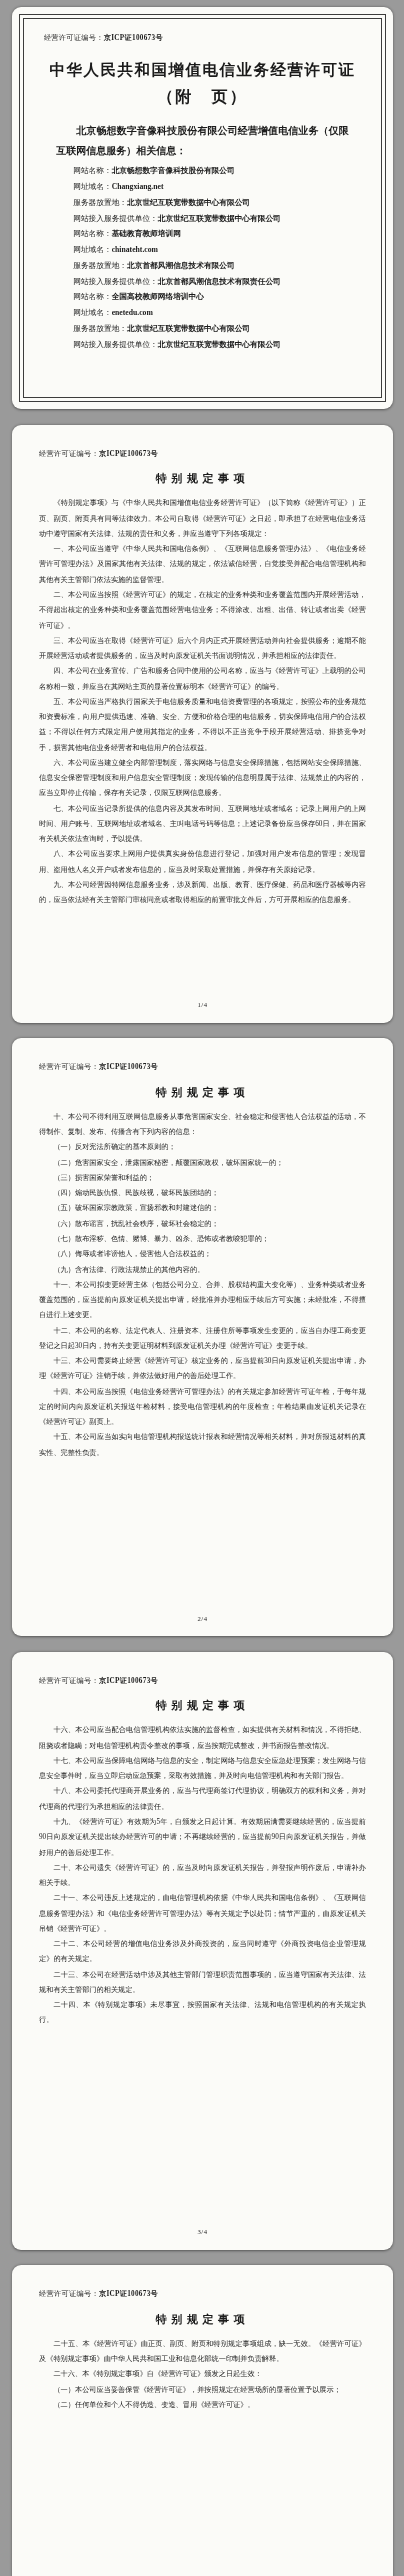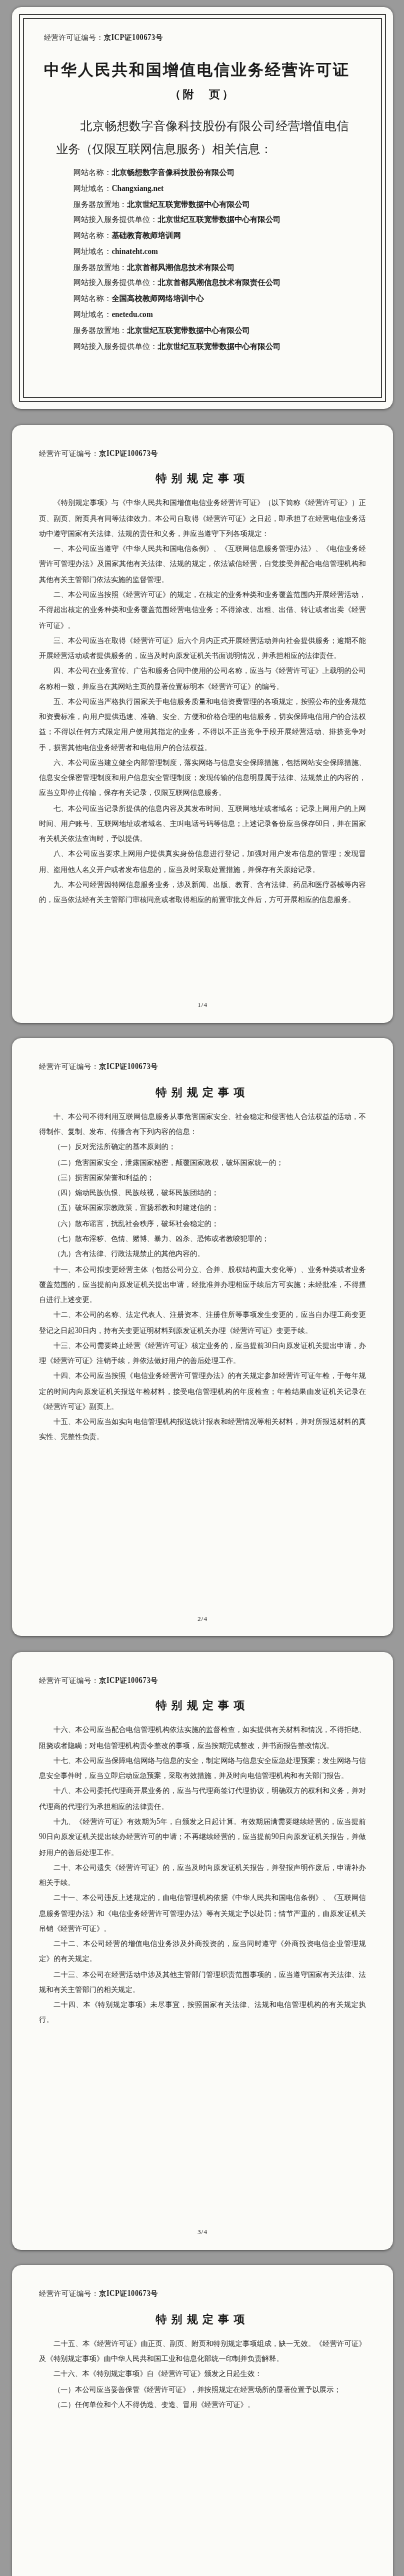--- a/index.html
+++ b/index.html
@@ -35,39 +35,40 @@
   }
   .frame-inner {
     height: 100%;
     border: 0.5px solid var(--frame, #3c3c3c);
     padding: 13.4px 19.6px;
   }
   .lic-header { font-size: 7.2px; letter-spacing: 0.3px; }
   .lic-header .num { font-weight: bold; }
   .lic-title {
     margin-top: 17.5px;
+    text-align: center;
     font-size: 15.5px;
     font-weight: bold;
     letter-spacing: 1.5px;
     line-height: 1.3;
   }
   .lic-subtitle {
     margin-top: 6.2px;
     text-align: center;
-    font-size: 11px;
+    font-size: 16px;
     font-weight: bold;
     letter-spacing: 2.1px;
   }
   .lic-intro {
     margin: 13.4px 12.4px 3.1px 12.4px;
-    font-size: 12px;
+    font-size: 10px;
     line-height: 1.95;
     text-indent: 2em;
     text-align: justify;
-    font-weight: 400;
+    font-weight: 700;
   }
   .lic-sites { margin: 0 12.4px; }
   .lic-line {
     font-size: 7.7px;
     line-height: 2.05;
     text-indent: 2.2em;
     text-align: justify;
   }
   .lic-line .val { font-weight: bold; margin-top: 23px; }
   
@@ -152,40 +153,41 @@
 
     <p>《特别规定事项》与《中华人民共和国增值电信业务经营许可证》（以下简称《经营许可证》）正页、副页、附页具有同等法律效力。本公司自取得《经营许可证》之日起，即承担了在经营电信业务活动中遵守国家有关法律、法规的责任和义务，并应当遵守下列各项规定：</p>
         <p>一、本公司应当遵守《中华人民共和国电信条例》、《互联网信息服务管理办法》、《电信业务经营许可管理办法》及国家其他有关法律、法规的规定，依法诚信经营，自觉接受并配合电信管理机构和其他有关主管部门依法实施的监督管理。</p>
         <p>二、本公司应当按照《经营许可证》的规定，在核定的业务种类和业务覆盖范围内开展经营活动，不得超出核定的业务种类和业务覆盖范围经营电信业务；不得涂改、出租、出借、转让或者出卖《经营许可证》。</p>
         <p>三、本公司应当在取得《经营许可证》后六个月内正式开展经营活动并向社会提供服务；逾期不能开展经营活动或者提供服务的，应当及时向原发证机关书面说明情况，并承担相应的法律责任。</p>
         <p>四、本公司在业务宣传、广告和服务合同中使用的公司名称，应当与《经营许可证》上载明的公司名称相一致，并应当在其网站主页的显著位置标明本《经营许可证》的编号。</p>
         <p>五、本公司应当严格执行国家关于电信服务质量和电信资费管理的各项规定，按照公布的业务规范和资费标准，向用户提供迅速、准确、安全、方便和价格合理的电信服务，切实保障电信用户的合法权益；不得以任何方式限定用户使用其指定的业务，不得以不正当竞争手段开展经营活动、排挤竞争对手，损害其他电信业务经营者和电信用户的合法权益。</p>
         <p>六、本公司应当建立健全内部管理制度，落实网络与信息安全保障措施，包括网站安全保障措施、信息安全保密管理制度和用户信息安全管理制度；发现传输的信息明显属于法律、法规禁止的内容的，应当立即停止传输，保存有关记录，仅限互联网信息服务。</p>
         <p>七、本公司应当记录所提供的信息内容及其发布时间、互联网地址或者域名；记录上网用户的上网时间、用户账号、互联网地址或者域名、主叫电话号码等信息；上述记录备份应当保存60日，并在国家有关机关依法查询时，予以提供。</p>
         <p>八、本公司应当要求上网用户提供真实身份信息进行登记，加强对用户发布信息的管理；发现冒用、盗用他人名义开户或者发布信息的，应当及时采取处置措施，并保存有关原始记录。</p>
-        <p>九、本公司经营因特网信息服务业务，涉及新闻、出版、教育、含有法律、药品和医疗器械等内容的，应当依法经有关主管部门审核同意或者取得相应的前置审批文件后，方可开展相应的信息服务。</p>
+        <p>九、本公司经营因特网信息服务业务，涉及新闻、出版、教育、医疗保健、药品和医疗器械等内容的，应当依法经有关主管部门审核同意或者取得相应的前置审批文件后，方可开展相应的信息服务。</p>
       </div>
     <div class="page-no">1/4</div>
   </section>
 
   <section class="page page-prov">
     <div class="prov-header">
       <span>经营许可证编号：</span><span class="num">京ICP证100673号</span>
     </div>
     <h2 class="prov-title">特别规定事项</h2>
     <div class="prov-body">
 
     <p>十、本公司不得利用互联网信息服务从事危害国家安全、社会稳定和侵害他人合法权益的活动，不得制作、复制、发布、传播含有下列内容的信息：</p>
         <p>（一）反对宪法所确定的基本原则的；</p>
         <p>（二）危害国家安全，泄露国家秘密，颠覆国家政权，破坏国家统一的；</p>
         <p>（三）损害国家荣誉和利益的；</p>
         <p>（四）煽动民族仇恨、民族歧视，破坏民族团结的；</p>
         <p>（五）破坏国家宗教政策，宣扬邪教和封建迷信的；</p>
         <p>（六）散布谣言，扰乱社会秩序，破坏社会稳定的；</p>
         <p>（七）散布淫秽、色情、赌博、暴力、凶杀、恐怖或者教唆犯罪的；</p>
+        <p>（八）侮辱或者诽谤他人，侵害他人合法权益的；</p>
         <p>（九）含有法律、行政法规禁止的其他内容的。</p>
         <p>十一、本公司拟变更经营主体（包括公司分立、合并、股权结构重大变化等）、业务种类或者业务覆盖范围的，应当提前向原发证机关提出申请，经批准并办理相应手续后方可实施；未经批准，不得擅自进行上述变更。</p>
         <p>十二、本公司的名称、法定代表人、注册资本、注册住所等事项发生变更的，应当自办理工商变更登记之日起30日内，持有关变更证明材料到原发证机关办理《经营许可证》变更手续。</p>
         <p>十三、本公司需要终止经营《经营许可证》核定业务的，应当提前30日向原发证机关提出申请，办理《经营许可证》注销手续，并依法做好用户的善后处理工作。</p>
         <p>十四、本公司应当按照《电信业务经营许可管理办法》的有关规定参加经营许可证年检，于每年规定的时间内向原发证机关报送年检材料，接受电信管理机构的年度检查；年检结果由发证机关记录在《经营许可证》副页上。</p>
         <p>十五、本公司应当如实向电信管理机构报送统计报表和经营情况等相关材料，并对所报送材料的真实性、完整性负责。</p>
       </div>
     <div class="page-no">2/4</div>
   </section>
 

